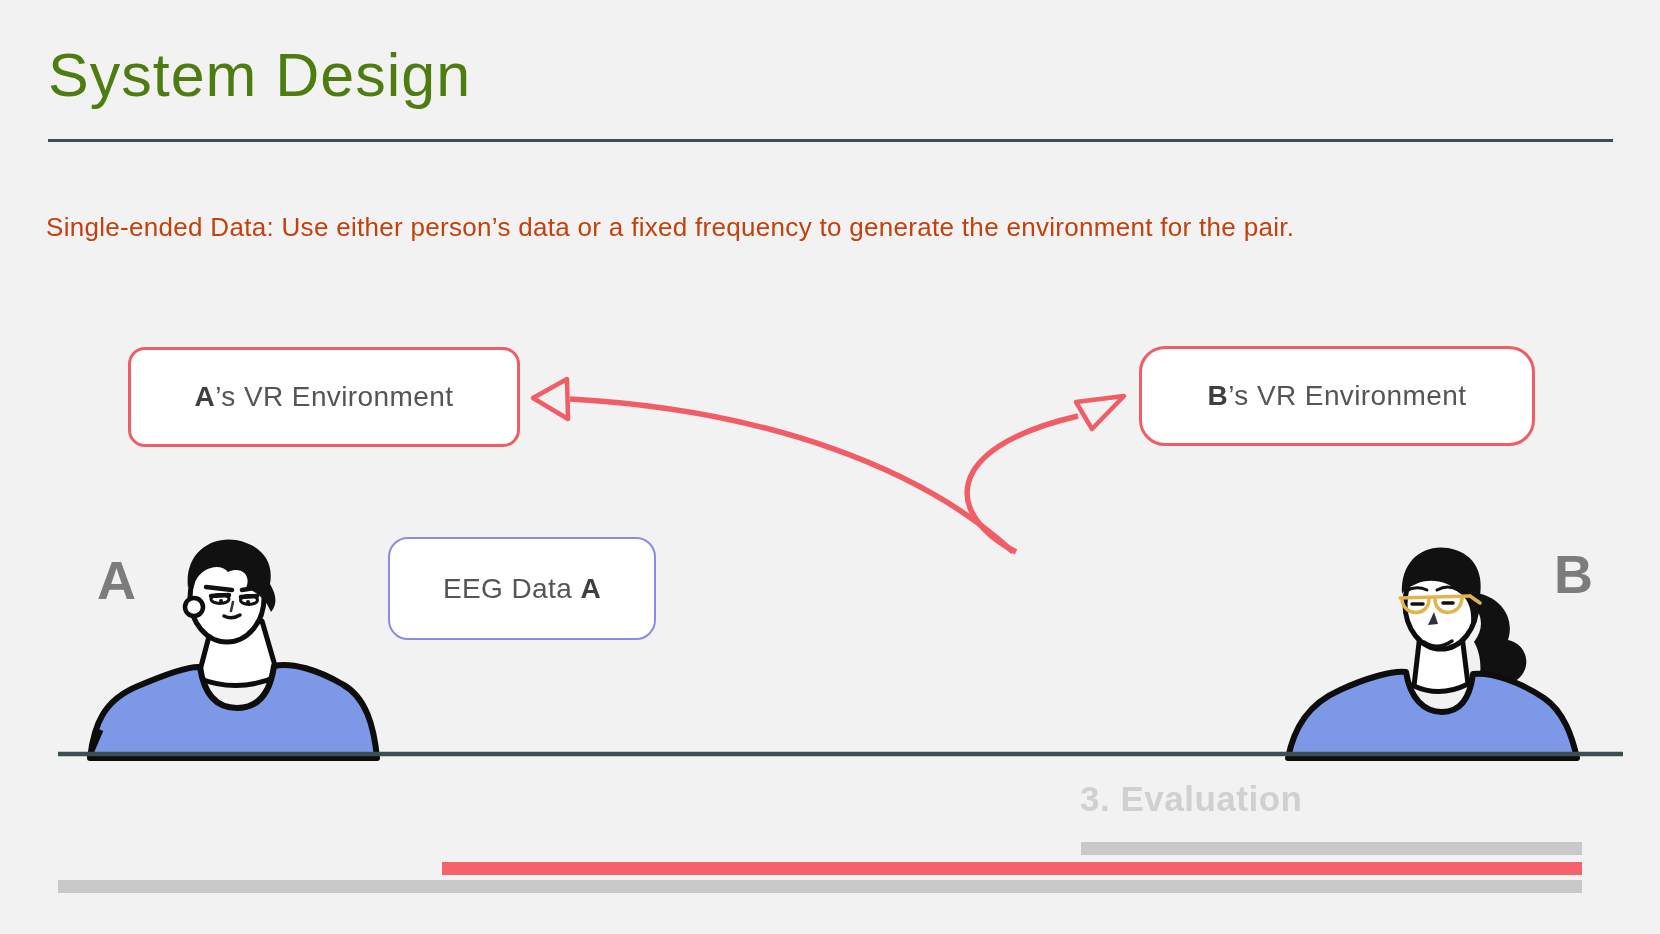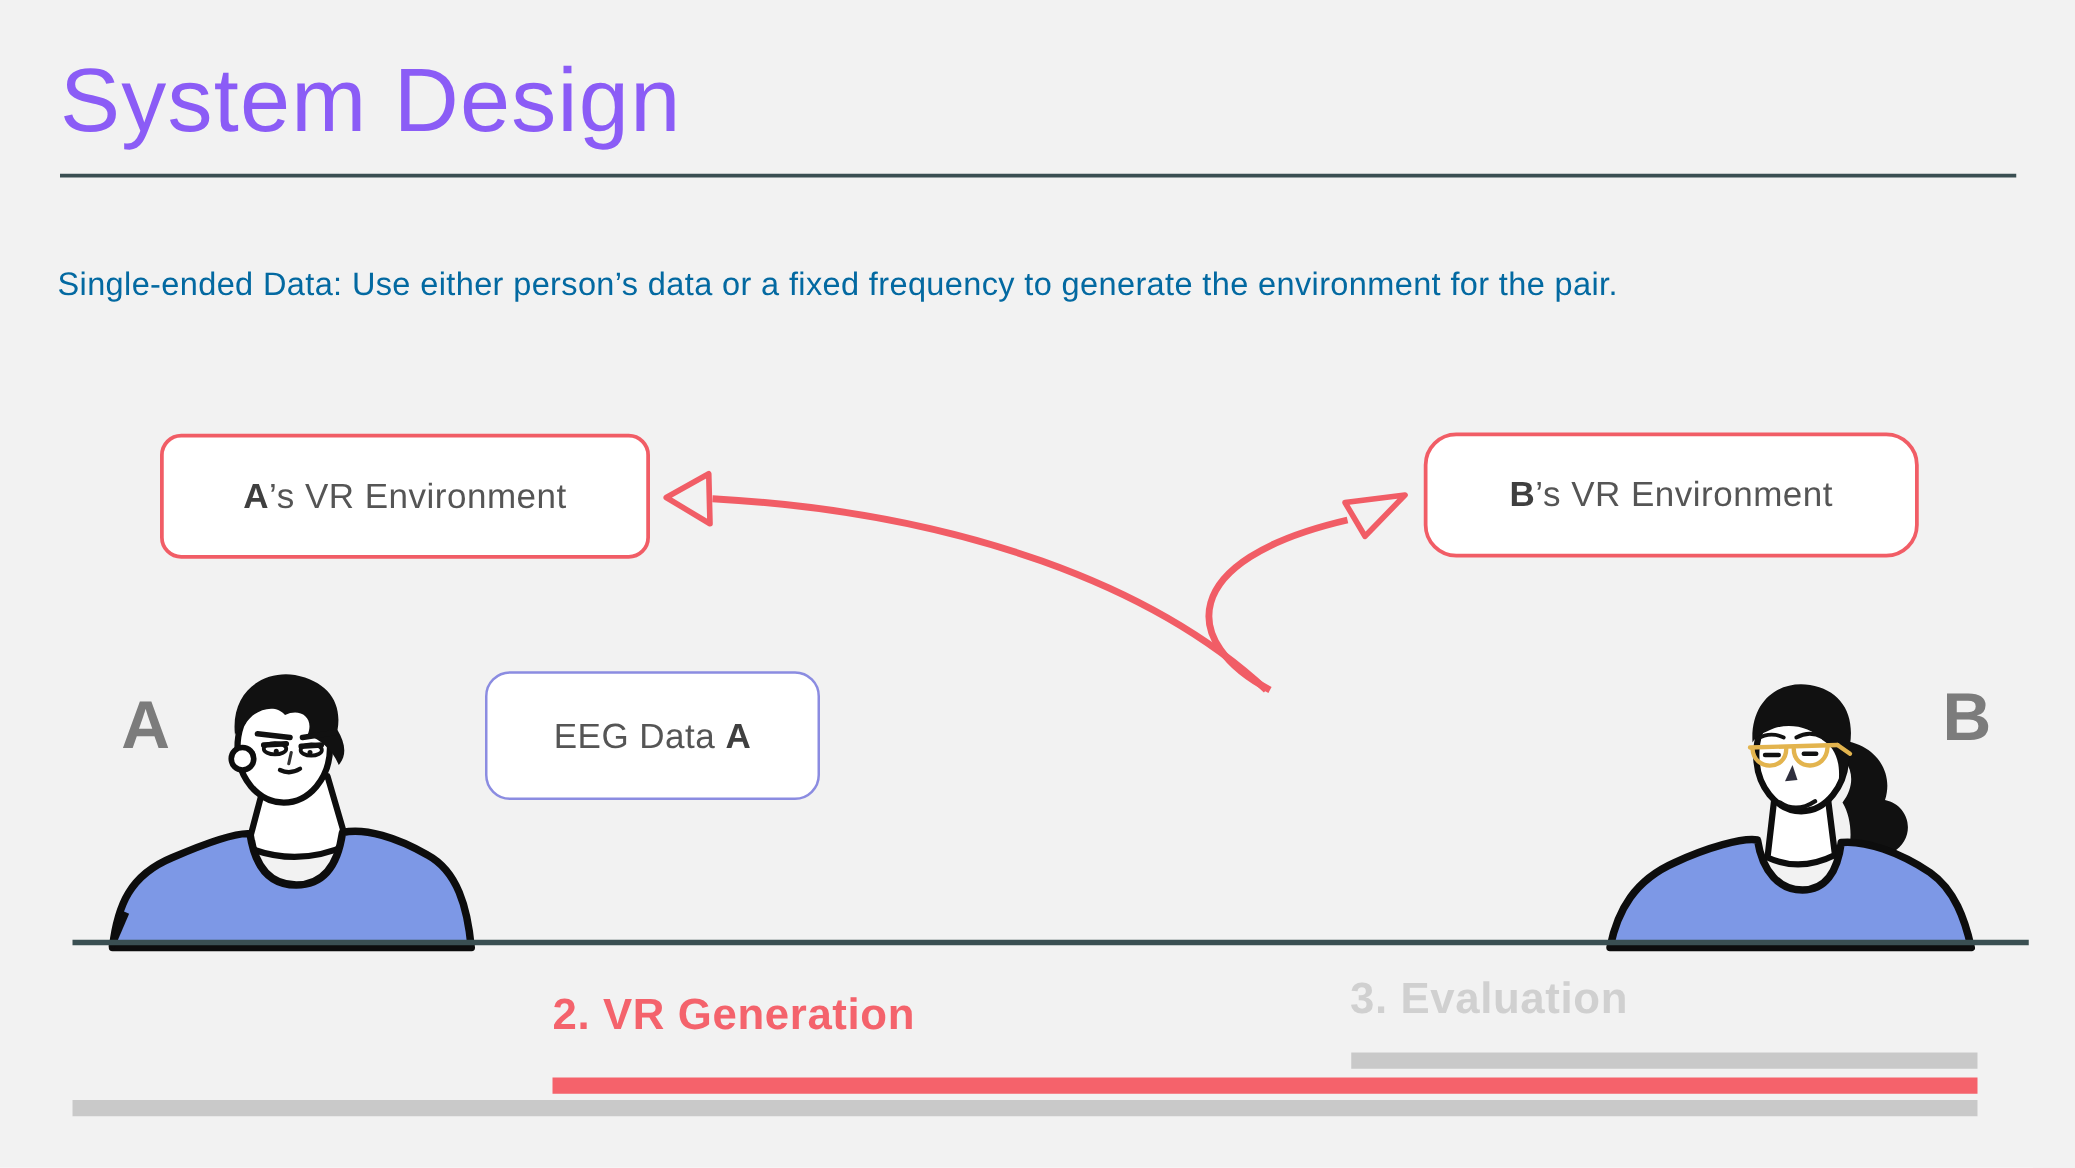--- a/index.html
+++ b/index.html
@@ -6,32 +6,32 @@
   .slide{
     position:relative;
     width:1660px;height:934px;
     background:#F2F2F2;
     overflow:hidden;
     font-family:"Liberation Sans","DejaVu Sans",sans-serif;
   }
   .abs{position:absolute;}
   .page-title{
     left:48px;top:40px;
-    font-size:72px;font-weight:400;color:#8b5cf6;letter-spacing:1px;
+    font-size:61px;font-weight:400;color:#4d7c0f;letter-spacing:1px;
   }
   .title-rule{
     left:48px;top:139px;width:1565px;height:3px;background:#3A4F52;
   }
   .subtitle{
     left:46px;top:167px;
     font-size:31px;font-weight:bold;color:#565656;letter-spacing:.5px;
   }
   .description{
     left:46px;top:212px;
-    font-size:26px;color:#0369a1;letter-spacing:.3px;
+    font-size:26px;color:#c2410c;letter-spacing:.3px;
   }
   .node{
     display:flex;align-items:center;justify-content:center;
     background:#FFFFFF;
     font-size:28px;color:#555555;letter-spacing:.4px;
     box-sizing:border-box;
   }
   .node .bold{font-weight:bold;color:#3F3F3F;}
   .vr-node{border:3px solid #F15D66;border-radius:26px;}
   .eeg-node{border:2.5px solid #8B8CE1;border-radius:20px;}
@@ -123,19 +123,18 @@
     </g>
 
     <g>
       <path d="M 1016 552 C 945 515 940 448 1078 416" stroke="#F15D66" stroke-width="5.5" fill="none"></path>
       <path d="M 1124 396 L 1076 402 L 1092 429 Z" fill="#F2F2F2" stroke="#F15D66" stroke-width="4.5" stroke-linejoin="round"></path>
     </g>
 
     <path d="M 58 754 L 1623 754" stroke="#3A4F52" stroke-width="4.5"></path>
   </svg>
 
-  <div class="abs step-label step-2">2. VR Generation</div>
   <div class="abs step-label step-3">3. Evaluation</div>
   <div class="abs bar bar-eval"></div>
   <div class="abs bar bar-active"></div>
   <div class="abs bar bar-base"></div>
 
 </div>
 
 </body></html>

